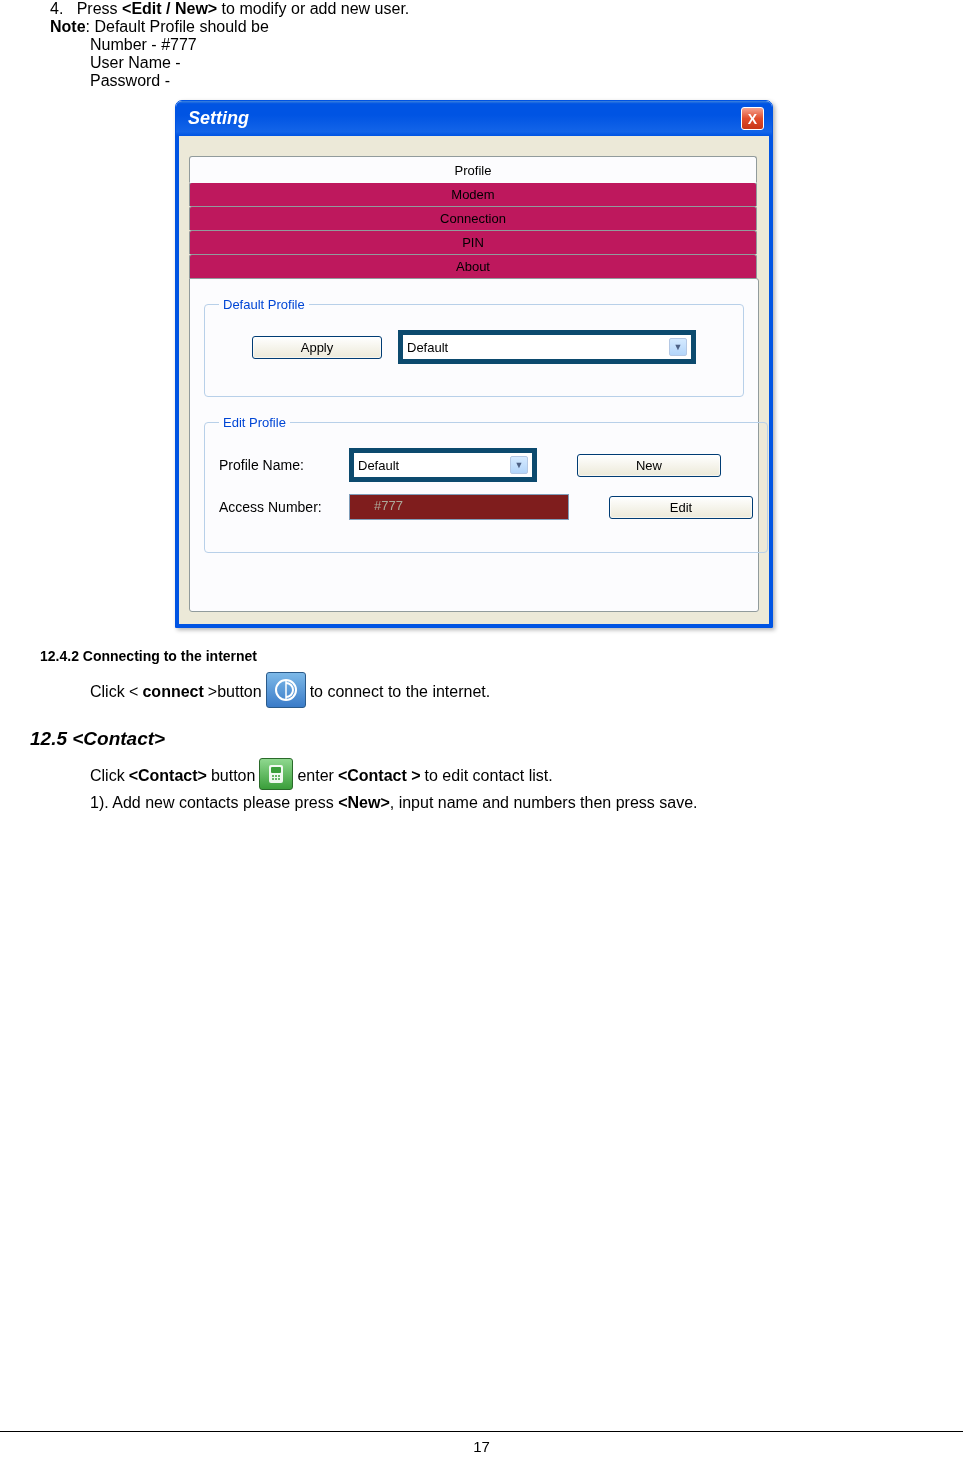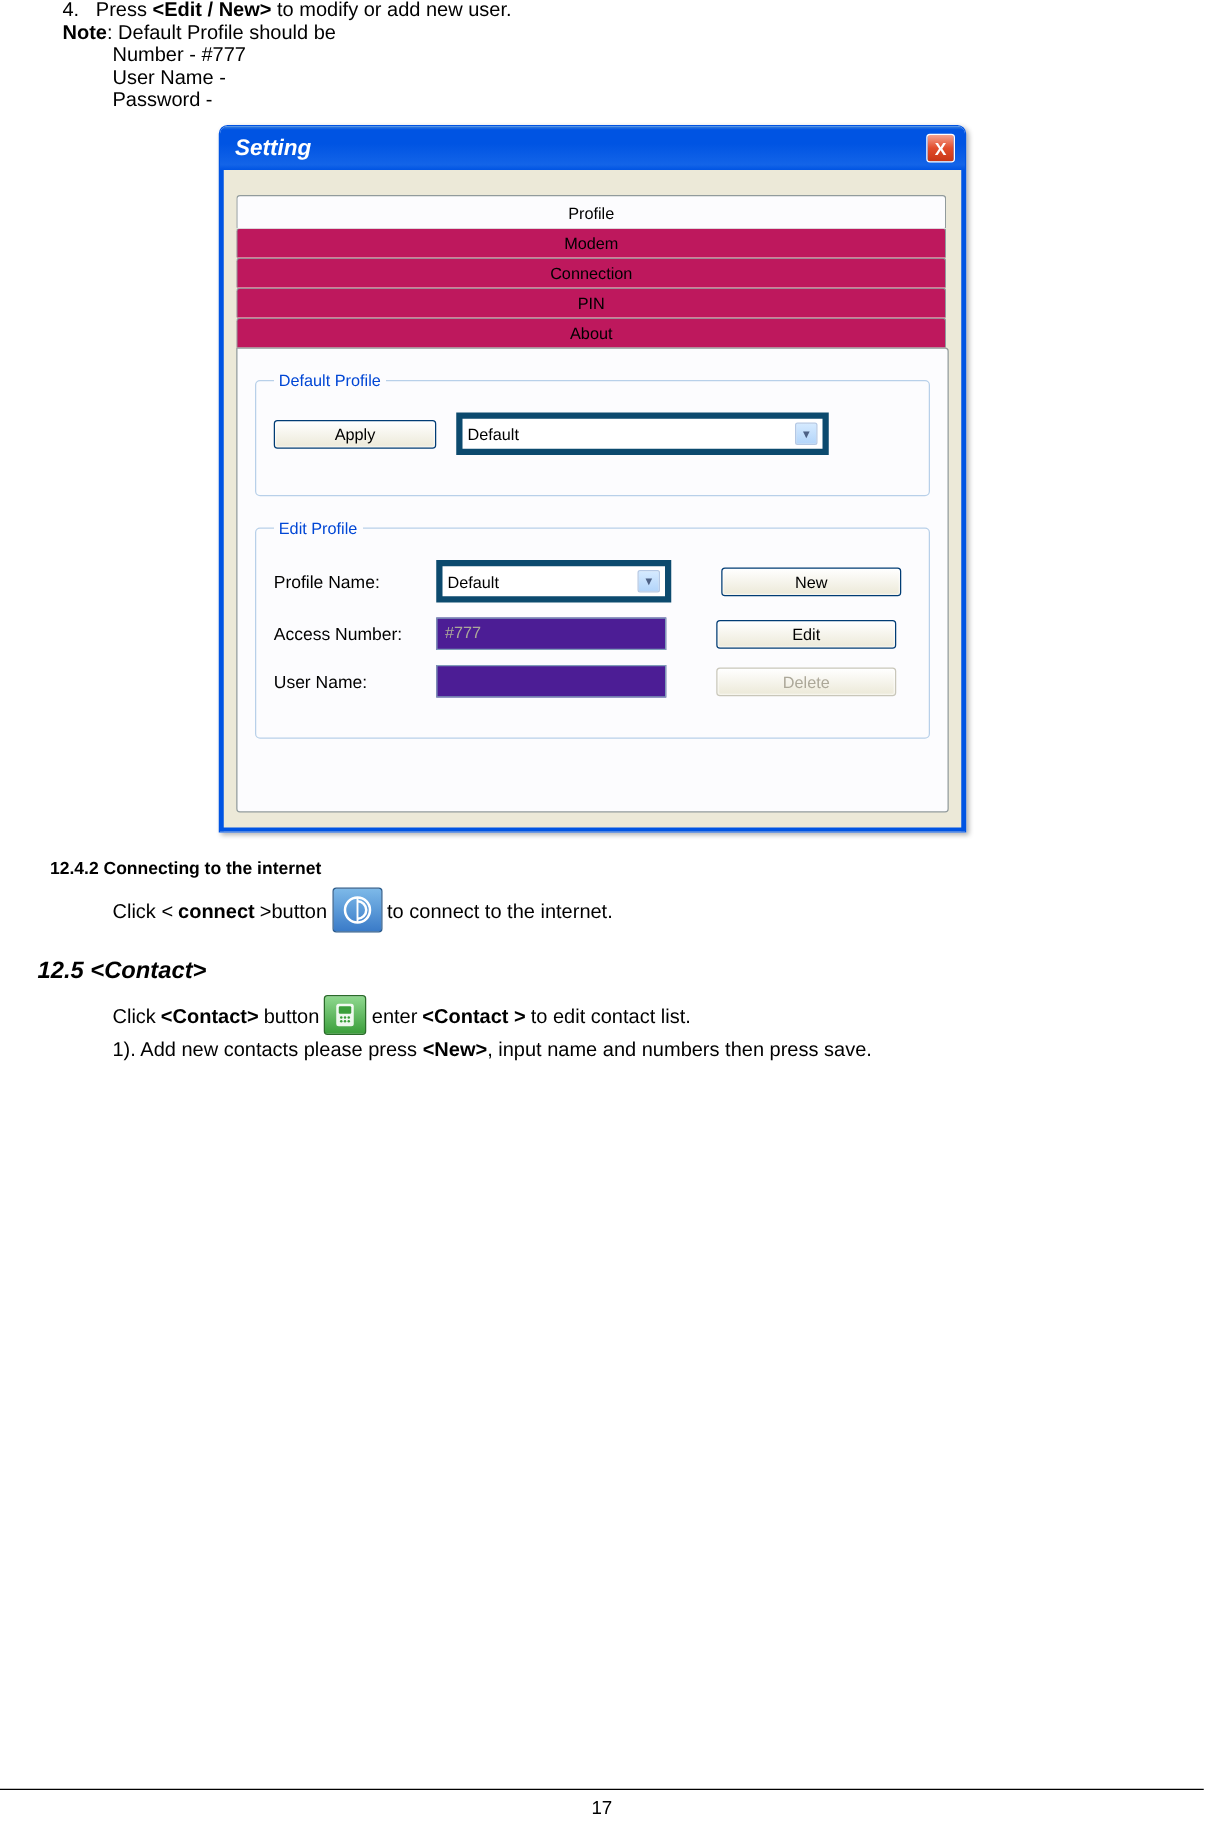--- a/index.html
+++ b/index.html
@@ -150,23 +150,23 @@
       border: 1px solid #b4c8e4;
       border-radius: 2px;
       display: flex;
       align-items: center;
       justify-content: center;
       color: #4D6185;
       font-size: 9px;
     }
     .text-input {
       border: 1px solid #7F9DB9;
-      background: #4c1d95;
-      font-size: 13px;
-      padding: 3px 6px;
+      background: #7f1d1d;
+      font-size: 13px;
+      padding: 3px 24px;
       height: 18px;
     }
     .text-input.disabled {
       color: #ACA899;
     }
     .label-col { width: 130px; font-size: 14px; }
     .input-col { width: 170px; }
     .btn-col { width: 144px; margin-left: 40px; }
 
     h3.section {
@@ -247,21 +247,21 @@
           <div class="tab active">Profile</div>
           <div class="tab">Modem</div>
           <div class="tab">Connection</div>
           <div class="tab">PIN</div>
           <div class="tab">About</div>
         </div>
         <div class="tab-content">
           <fieldset>
             <legend>Default Profile</legend>
             <div class="row">
-              <div style="width:130px; text-align:center;">
+              <div style="width:130px; text-align:center;margin-left:33px;">
                 <div class="btn">Apply</div>
               </div>
               <div class="combo" style="width:280px; margin-left:16px;">
                 <span>Default</span>
                 <div class="combo-arrow">▼</div>
               </div>
             </div>
           </fieldset>
 
           <fieldset>
@@ -279,27 +279,20 @@
             </div>
 
             <div class="row">
               <div class="label-col">Access Number:</div>
               <div class="text-input disabled input-col">#777</div>
               <div class="btn-col">
                 <div class="btn">Edit</div>
               </div>
             </div>
 
-            <div class="row">
-              <div class="label-col">User Name:</div>
-              <div class="text-input input-col"></div>
-              <div class="btn-col">
-                <div class="btn disabled">Delete</div>
-              </div>
-            </div>
 
           </fieldset>
         </div>
       </div>
     </div>
   </div>
 
   <h3 class="section">12.4.2  Connecting to the internet</h3>
   <div class="body-text flex-align">
     <span>Click &lt; </span>

